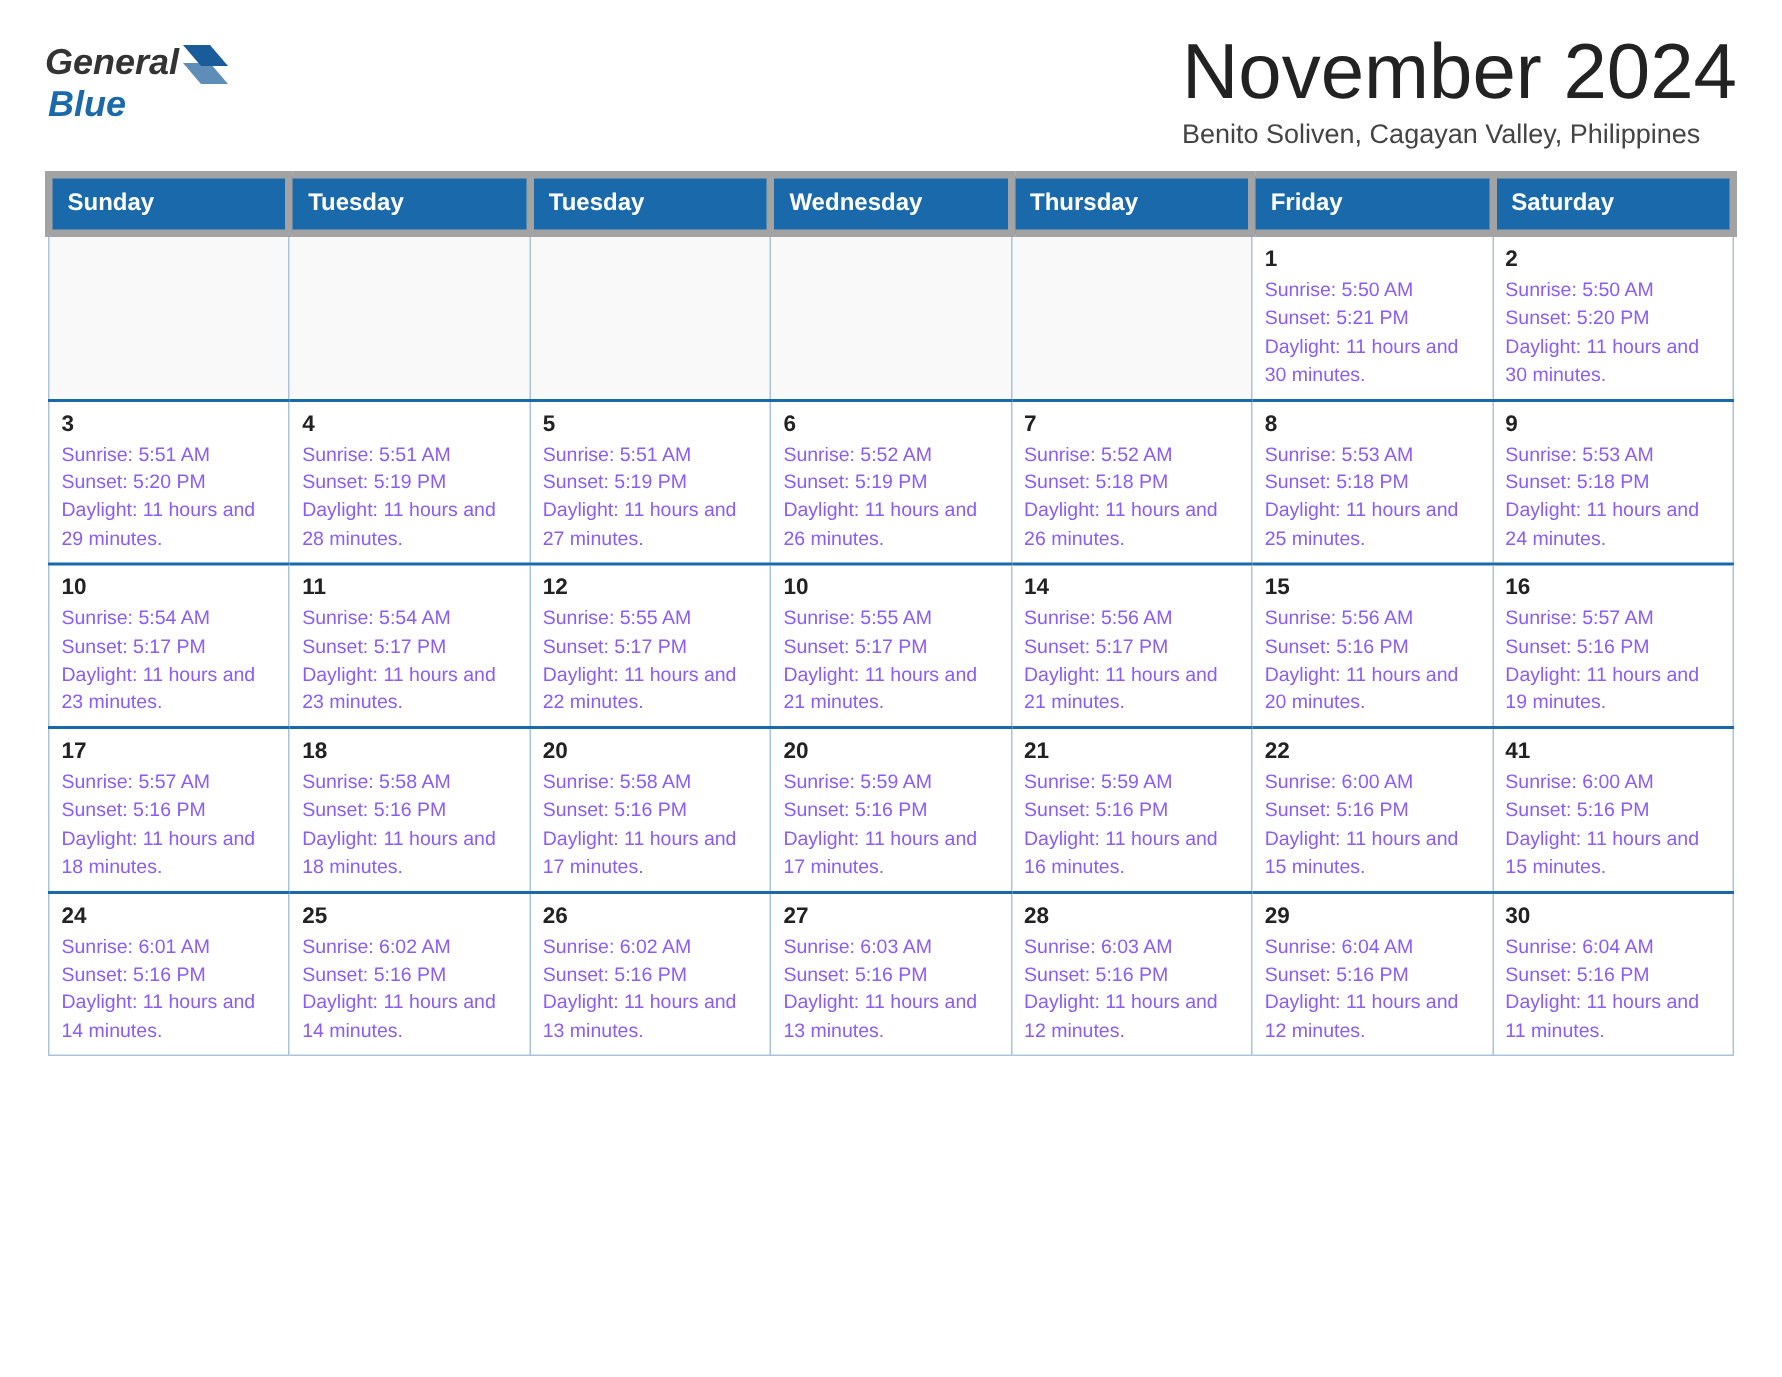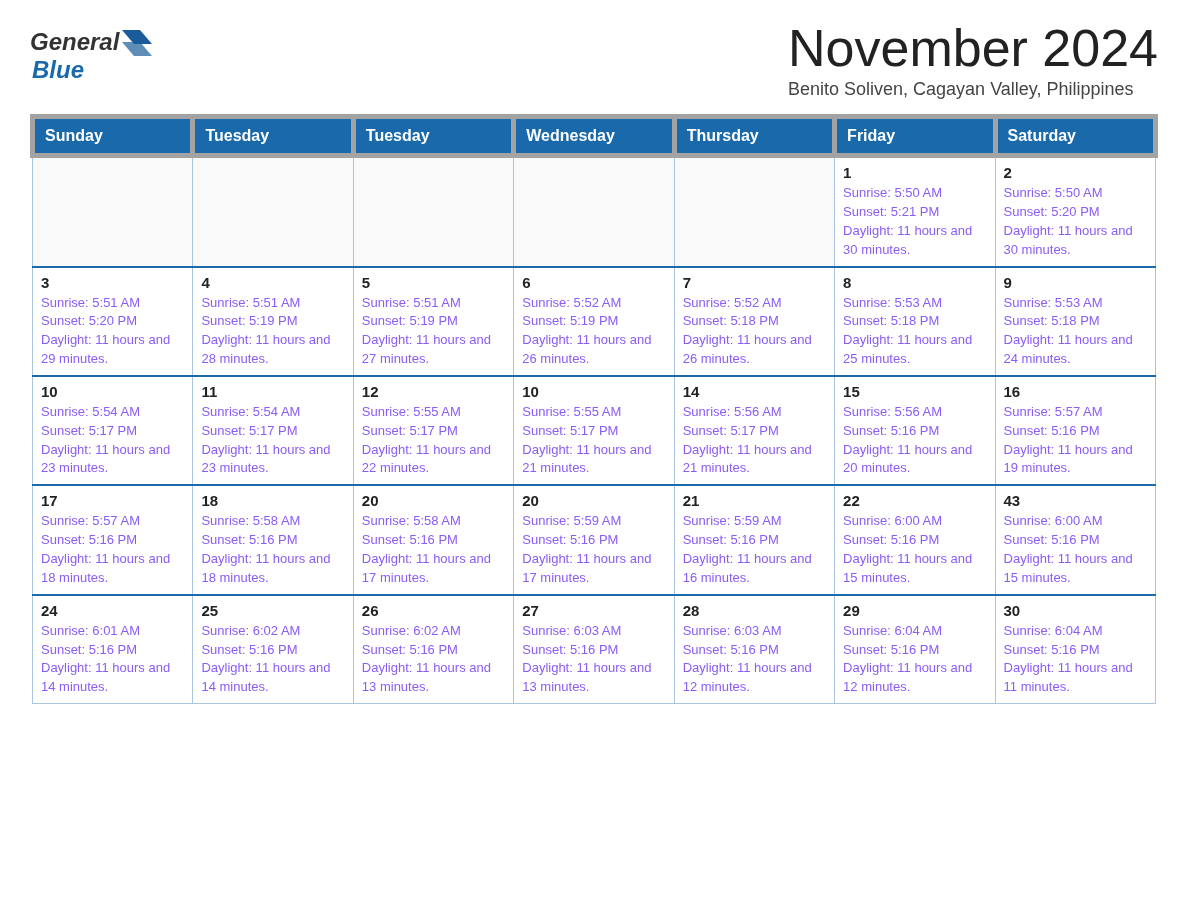--- a/index.html
+++ b/index.html
@@ -211,21 +211,21 @@
         </td>
         <td>
           <span class="day-number">21</span>
           <div class="day-info">Sunrise: 5:59 AM<br>Sunset: 5:16 PM<br>Daylight: 11 hours and 16 minutes.</div>
         </td>
         <td>
           <span class="day-number">22</span>
           <div class="day-info">Sunrise: 6:00 AM<br>Sunset: 5:16 PM<br>Daylight: 11 hours and 15 minutes.</div>
         </td>
         <td>
-          <span class="day-number">43</span>
+          <span class="day-number">41</span>
           <div class="day-info">Sunrise: 6:00 AM<br>Sunset: 5:16 PM<br>Daylight: 11 hours and 15 minutes.</div>
         </td>
       </tr>
       <tr class="row-top-border">
         <td>
           <span class="day-number">24</span>
           <div class="day-info">Sunrise: 6:01 AM<br>Sunset: 5:16 PM<br>Daylight: 11 hours and 14 minutes.</div>
         </td>
         <td>
           <span class="day-number">25</span>

